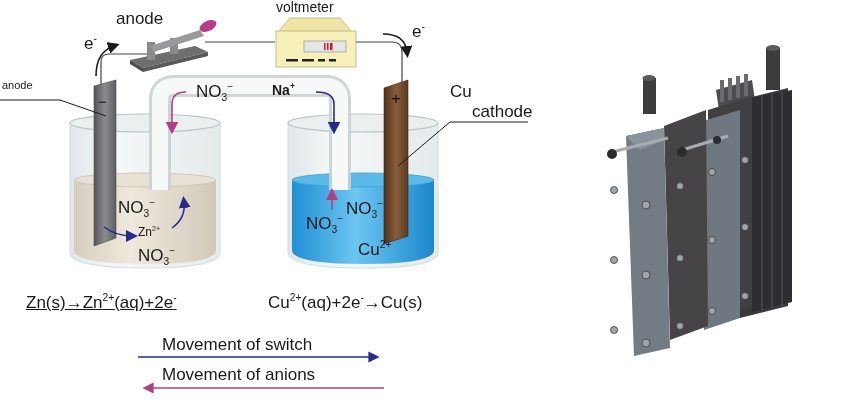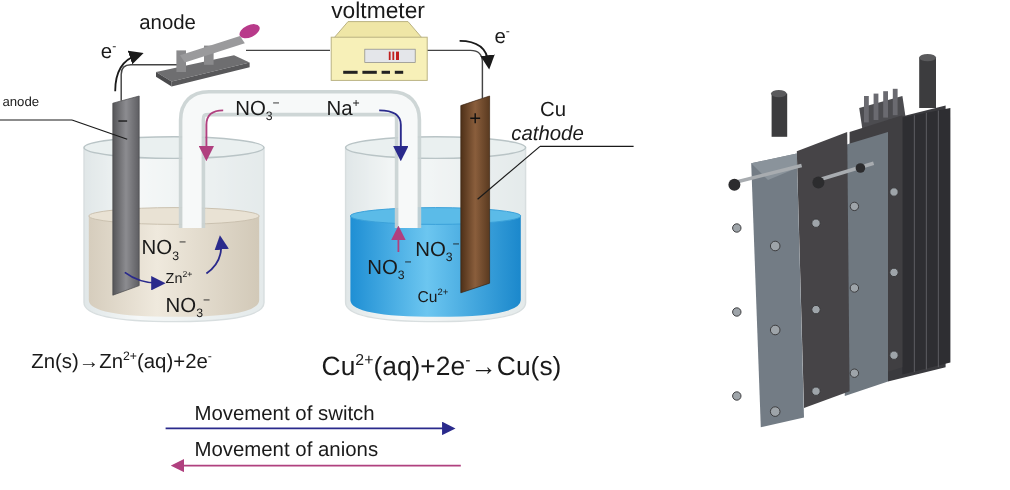--- a/index.html
+++ b/index.html
@@ -117,64 +117,64 @@
 
   <path d="M104,227 Q116,236 132,236" fill="none" stroke="#2a2a8c" stroke-width="1.5" marker-end="url(#mBlue)"></path>
   <path d="M172,228 Q186,218 184,202" fill="none" stroke="#2a2a8c" stroke-width="1.5" marker-end="url(#mBlue)"></path>
   <path d="M332,210 L332,194" fill="none" stroke="#b0407f" stroke-width="1.5" marker-end="url(#mPink)"></path>
 
   <line x1="138" y1="357" x2="374" y2="357" stroke="#2a2a8c" stroke-width="1.4" marker-end="url(#mBlue)"></line>
   <line x1="384" y1="388" x2="148" y2="388" stroke="#b0407f" stroke-width="1.4" marker-end="url(#mPink)"></line>
 </svg>
 
 <div class="lbl" style="left:116px;top:10px;font-size:17px;">anode</div>
-<div class="lbl" style="left:276px;top:0px;font-size:19px;">voltmeter</div>
+<div class="lbl" style="left:276px;top:0px;font-size:14px;">voltmeter</div>
 <div class="lbl" style="left:84px;top:34px;font-size:17px;">
   <span>e</span><sup>-</sup>
 </div>
 <div class="lbl" style="left:412px;top:22px;font-size:17px;">
   <span>e</span><sup>-</sup>
 </div>
 <div class="lbl" style="left:2px;top:80px;font-size:11px;">anode</div>
 <div class="lbl" style="left:450px;top:83px;font-size:17px;">Cu</div>
-<div class="lbl" style="left:426px;top:103px;font-size:17px;font-style:italic;">cathode</div>
+<div class="lbl" style="left:472px;top:103px;font-size:17px;">cathode</div>
 <div class="lbl" style="left:98px;top:94px;font-size:15px;color:#111;">−</div>
 <div class="lbl" style="left:391px;top:90px;font-size:17px;color:#111;">+</div>
 
 <div class="lbl" style="left:196px;top:82px;font-size:17px;">
   <span>NO</span><sub>3</sub><sup>−</sup>
 </div>
-<div class="lbl" style="left:272px;top:82px;font-size:17px;">
+<div class="lbl" style="left:272px;top:82px;font-size:14px;font-weight:bold;">
   <span>Na</span><sup>+</sup>
 </div>
 
 <div class="lbl" style="left:118px;top:198px;font-size:17px;">
   <span>NO</span><sub>3</sub><sup>−</sup>
 </div>
 <div class="lbl" style="left:138px;top:225px;font-size:12px;">
   <span>Zn</span><sup>2+</sup>
 </div>
 <div class="lbl" style="left:138px;top:246px;font-size:17px;">
   <span>NO</span><sub>3</sub><sup>−</sup>
 </div>
 
 <div class="lbl" style="left:346px;top:199px;font-size:17px;">
   <span>NO</span><sub>3</sub><sup>−</sup>
 </div>
 <div class="lbl" style="left:306px;top:214px;font-size:17px;">
   <span>NO</span><sub>3</sub><sup>−</sup>
 </div>
-<div class="lbl" style="left:348px;top:240px;font-size:13px;">
+<div class="lbl" style="left:358px;top:240px;font-size:17px;">
   <span>Cu</span><sup>2+</sup>
 </div>
 
-<div class="lbl" style="left:26px;top:293px;font-size:17px;">
+<div class="lbl" style="left:26px;top:293px;font-size:17px;text-decoration:underline;">
   <span>Zn(s)→Zn</span><sup>2+</sup><span>(aq)+2e</span><sup>-</sup>
 </div>
-<div class="lbl" style="left:268px;top:293px;font-size:22px;">
+<div class="lbl" style="left:268px;top:293px;font-size:17px;">
   <span>Cu</span><sup>2+</sup><span>(aq)+2e</span><sup>-</sup><span>→Cu(s)</span>
 </div>
 
 <div class="lbl" style="left:162px;top:336px;font-size:17px;">Movement of switch</div>
 <div class="lbl" style="left:162px;top:366px;font-size:17px;">Movement of anions</div>
 
 <svg width="842" height="408" viewBox="0 0 842 408" style="pointer-events:none;">
 
   <rect x="766" y="48" width="14" height="42" fill="#3c3c3e"></rect>
   <ellipse cx="773" cy="48" rx="7" ry="3" fill="#5a5a5c"></ellipse>

